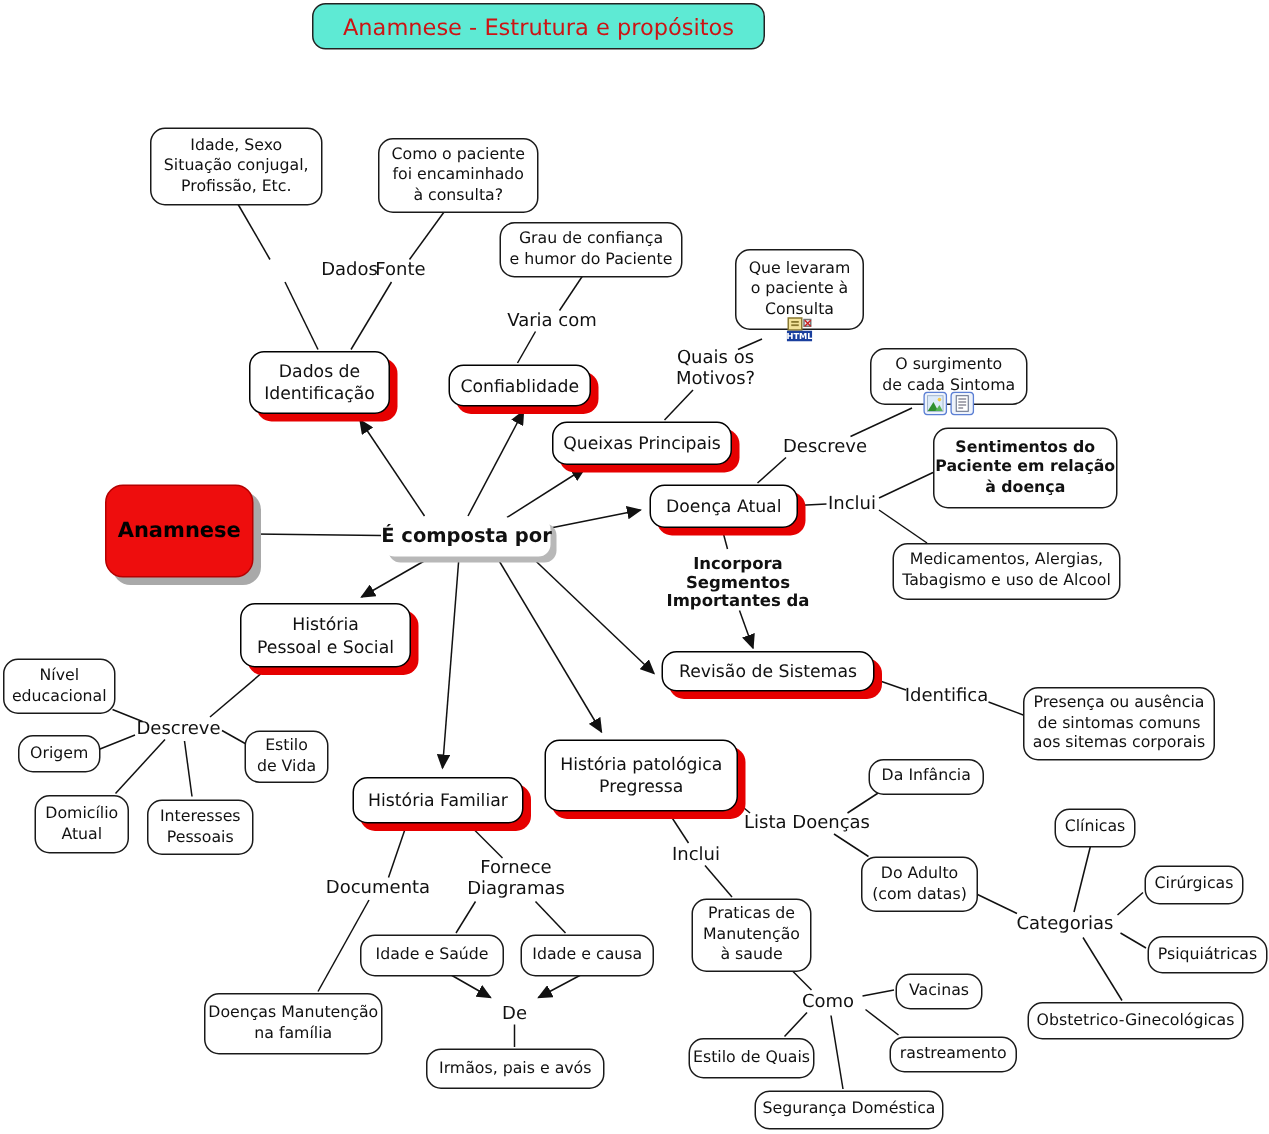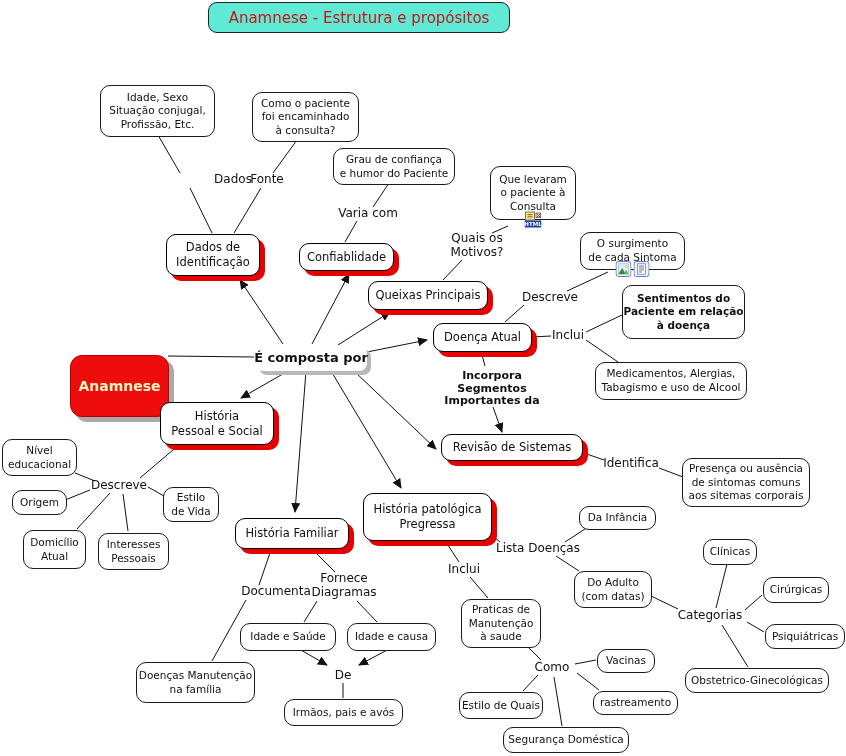--- a/index.html
+++ b/index.html
@@ -23,24 +23,23 @@
   .node .tl{white-space:nowrap;}
   .node.main{
     border:1.5px solid #000;font-size:11.5px;
     box-shadow:5px 5px 0 var(--shadow-red,#e60000);
   }
   .node.hub{
     border:none;font-weight:bold;font-size:13px;
     box-shadow:4px 4px 0 var(--shadow-gray,#b8b8b8);border-radius:8px;
   }
   .node.center{
-    background:var(--node-red,#ee0d0d);border:1px solid #b50000;color:#fef9c3;
+    background:var(--node-red,#ee0d0d);border:1px solid #b50000;color:#000000;
     font-weight:bold;font-size:14px;border-radius:12px;
     box-shadow:5px 5px 0 #a9a9a9;
-    margin-top:32px;
   }
   .edge-label{
     position:absolute;z-index:2;transform:translate(-50%,-50%);
     text-align:center;font-size:12px;line-height:1.15;white-space:nowrap;
   }
   .icon-row{
     position:absolute;bottom:-9px;left:50%;transform:translateX(-50%);
     display:flex;gap:1px;z-index:4;
   }
   .res-icon{display:inline-block;width:17px;height:17px;line-height:0;}
@@ -309,21 +308,21 @@
     </div>
     <div class="edge-label" style="left: 119px; top: 486px;">
       <div>Descreve</div>
     </div>
     <div class="edge-label" style="left: 538px; top: 549px;">
       <div>Lista Doenças</div>
     </div>
     <div class="edge-label" style="left: 464px; top: 570px;">
       <div>Inclui</div>
     </div>
-    <div class="edge-label" style="left: 252px; top: 592px; margin-left: 24px;">
+    <div class="edge-label" style="left: 252px; top: 592px;">
       <div>Documenta</div>
     </div>
     <div class="edge-label" style="left: 344px; top: 586px;">
       <div>Fornece</div>
       <div>Diagramas</div>
     </div>
     <div class="edge-label" style="left: 710px; top: 616px;">
       <div>Categorias</div>
     </div>
     <div class="edge-label" style="left: 552px; top: 668px;">

